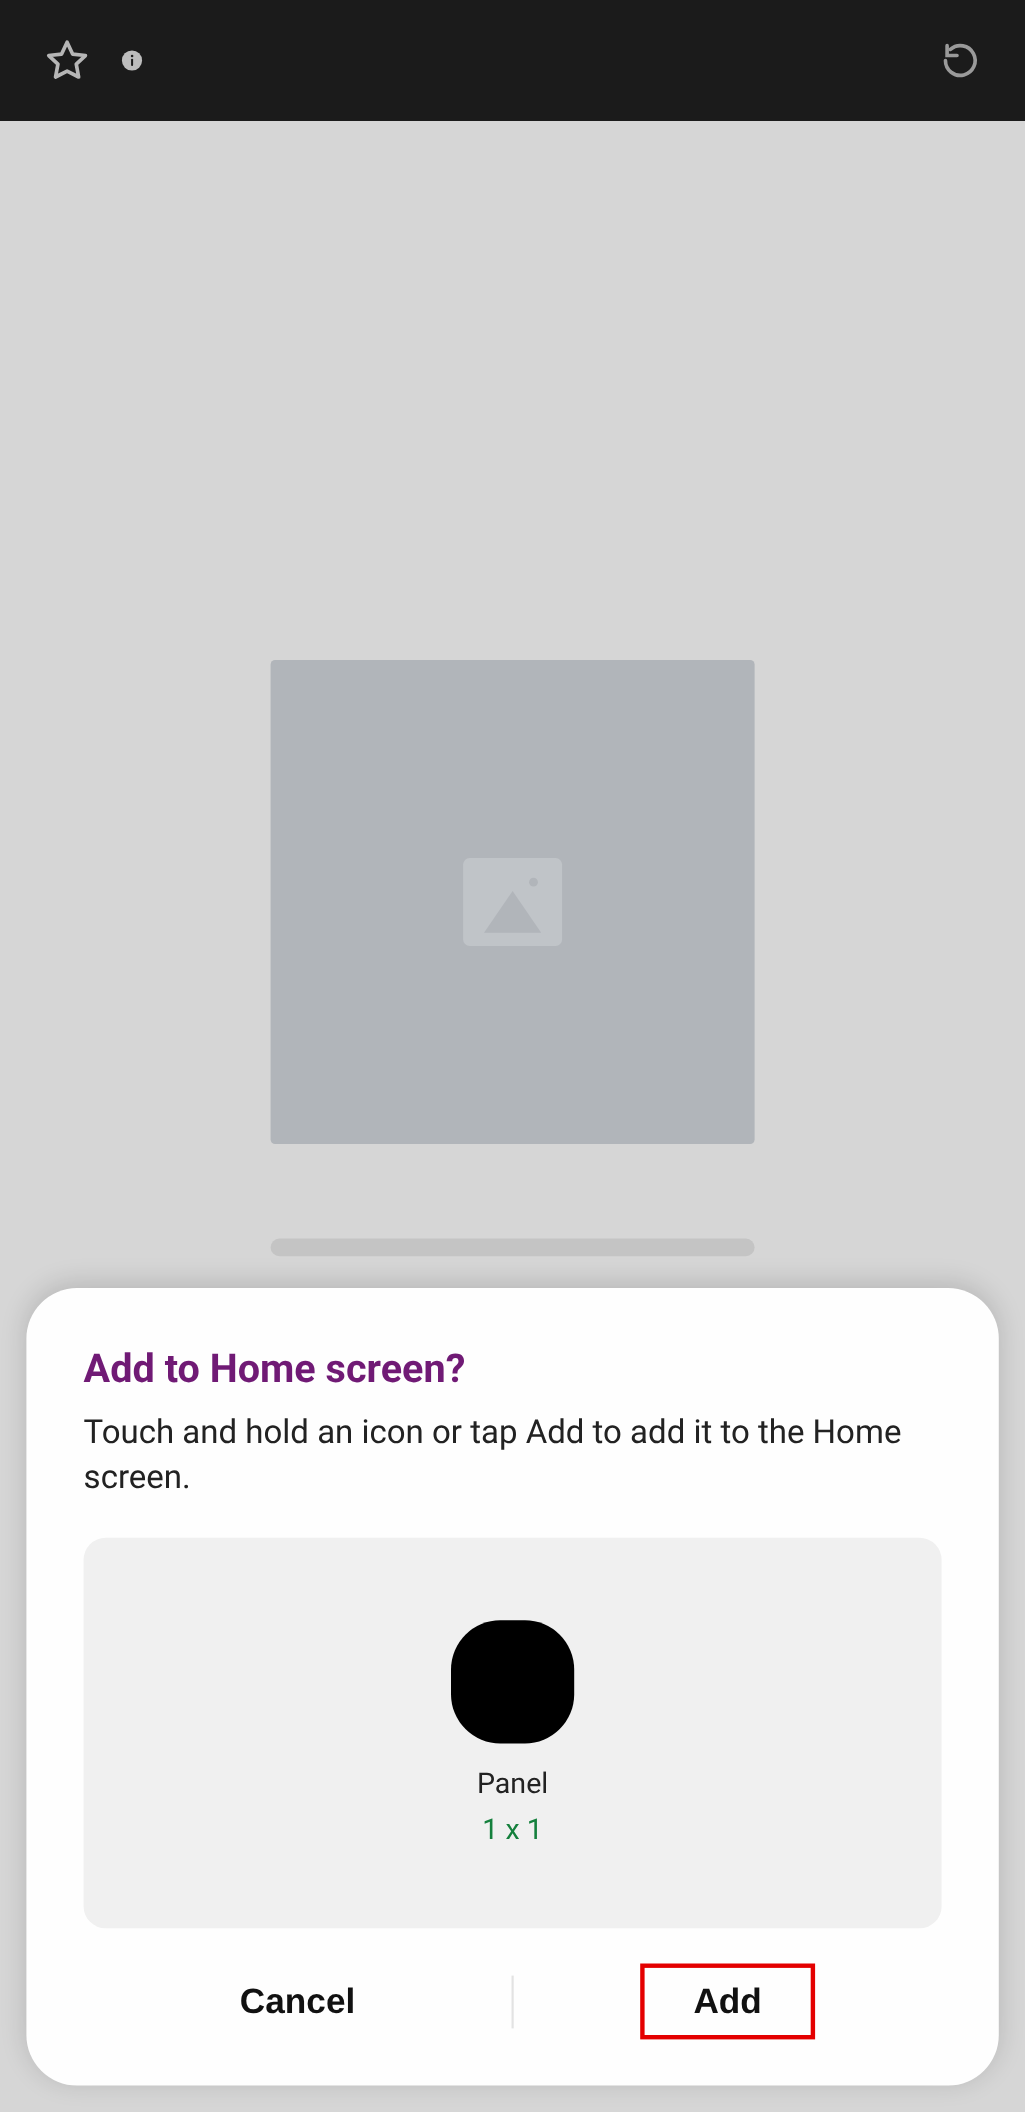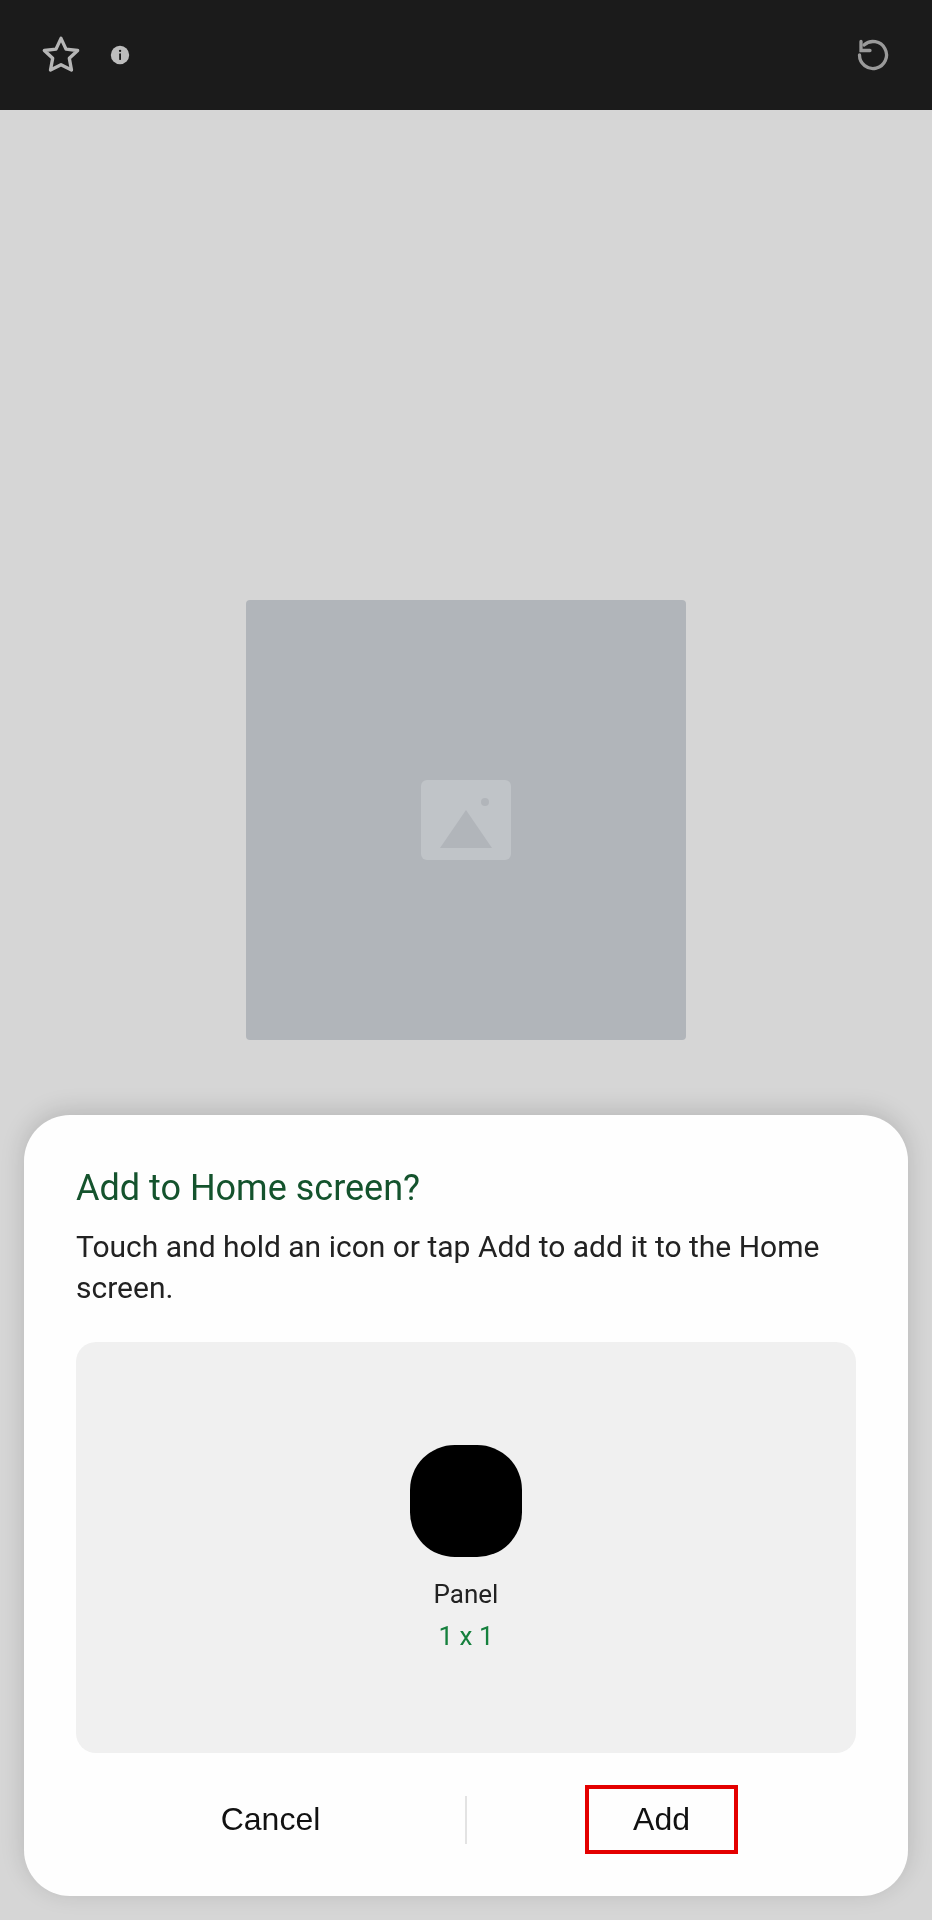--- a/index.html
+++ b/index.html
@@ -68,29 +68,29 @@
   
   .sheet {
     position: absolute;
     left: 24px; right: 24px; bottom: 24px;
     background: #fefefe;
     border-radius: 46px;
     padding: 52px 52px 40px 52px;
     box-shadow: 0 -4px 24px rgba(0,0,0,0.15);
   }
   .sheet h1 {
-    font-size: 36px; font-weight: 400; color: #14532d; margin-bottom: 18px;
+    font-size: 36px; font-weight: 700; color: #701a75; margin-bottom: 18px;
   }
   .sheet p {
     font-size: 30px; color: #222; line-height: 1.35; margin-bottom: 34px;
   }
   .preview-card {
     background: #f0f0f0;
     border-radius: 20px;
-    height: 411px;
+    height: 355px;
     display: flex; flex-direction: column; align-items: center; justify-content: center;
     gap: 10px;
   }
   .preview-card .app-icon {
     width: 112px; height: 112px; background: #000;
     border-radius: 40%;
     margin-bottom: 12px;
   }
   .preview-card .app-name { font-size: 26px; color: #222; }
   .preview-card .app-size { font-size: 26px; color: #15803d; margin-top: 2px; }
@@ -99,21 +99,21 @@
     display: flex; align-items: center; justify-content: space-around;
     margin-top: 30px;
     position: relative;
   }
   .sheet-actions .divider {
     width: 2px; height: 48px; background: #e3e3e3;
   }
   .action-btn {
     flex: 1;
     text-align: center;
-    font-size: 32px; font-weight: 400; color: #111;
+    font-size: 32px; font-weight: 700; color: #111;
     padding: 18px 0;
     background: transparent; border: none; cursor: pointer;
   }
   .add-wrap {
     flex: 1; display: flex; justify-content: center; align-items: center;
   }
   .add-highlight {
     border: 4px solid #e40000;
     padding: 12px 44px;
   }

